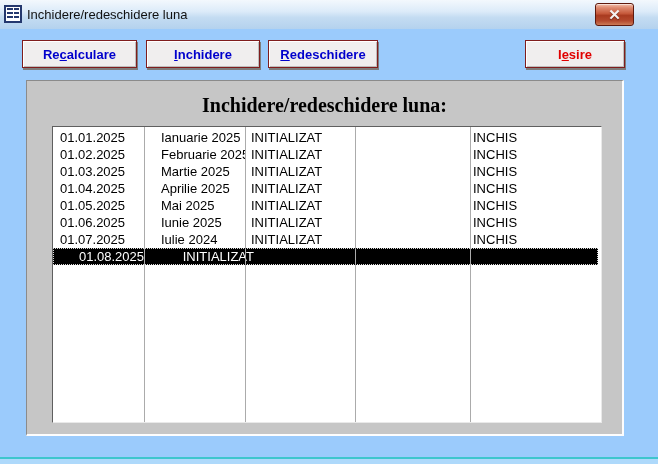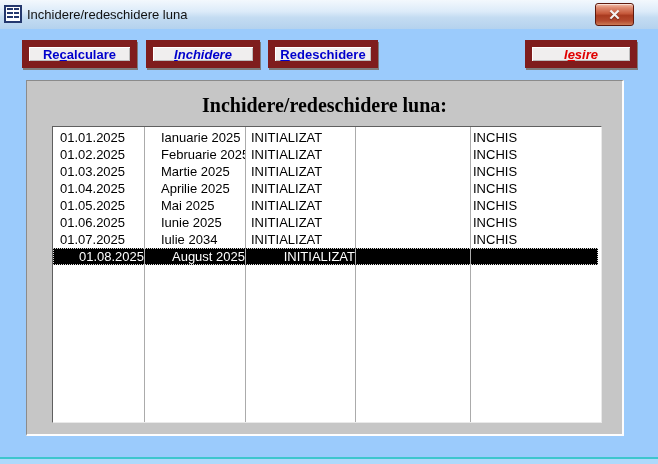--- a/index.html
+++ b/index.html
@@ -19,28 +19,28 @@
     box-shadow:inset 0 1px 0 rgba(255,255,255,.55);padding:0;cursor:pointer;}
   .close-btn .x{display:block;text-align:center;line-height:21px;font-size:15px;font-weight:bold;color:#f5f3f1;
     text-shadow:0 1px 1px rgba(60,10,0,.6);}
 
   
   .body{position:absolute;left:0;top:29px;width:658px;height:435px;background:#9bcbfc;}
   .edge-strip-teal{position:absolute;left:0;top:428px;width:658px;height:2px;background:#3ec6cd;}
   .edge-strip-light{position:absolute;left:0;top:430px;width:658px;height:5px;background:#aed9fb;}
 
   
-  .cmd{position:absolute;top:11px;height:28px;background:#f0eeee;border:7px solid #7f1d1d;
+  .cmd{position:absolute;top:11px;height:28px;background:#f0eeee;border:1px solid #7f1d1d;
     box-shadow:inset 1px 1px 0 #ffffff,inset -1px -1px 0 #bdbdbd,1px 2px 0 #7d7d7d;
     font-family:"Liberation Sans",sans-serif;font-size:13px;font-weight:bold;color:#0000cc;cursor:pointer;padding:0;}
   .cmd .ak{text-decoration:underline;}
   .btn-recalculare{left:22px;width:115px;}
-  .btn-inchidere{left:146px;width:114px;font-style:italic;}
+  .btn-inchidere{left:146px;width:114px;}
   .btn-redeschidere{left:268px;width:110px;}
-  .btn-iesire{left:525px;width:112px;color:#e00000;font-style:italic;}
+  .btn-iesire{left:525px;width:100px;color:#e00000;}
 
   
   .panel{position:absolute;left:26px;top:51px;width:598px;height:356px;box-sizing:border-box;background:#c6c6c6;
     border-top:1px solid #8b8b8b;border-left:1px solid #8b8b8b;border-right:2px solid #fdfdfd;border-bottom:2px solid #fdfdfd;}
   .panel-title{position:absolute;left:0;top:13px;width:100%;text-align:center;
     font-family:"Liberation Serif",serif;font-size:20px;font-weight:bold;color:#000;}
 
   
   .listbox{position:absolute;left:25px;top:45px;width:550px;height:297px;box-sizing:border-box;background:#ffffff;
     border-top:1px solid #5f5f5f;border-left:1px solid #5f5f5f;border-right:1px solid #e9e9e9;border-bottom:1px solid #e9e9e9;
@@ -133,28 +133,27 @@
   </div>
             <div class="row">
     <span class="c c-date">01.06.2025</span>
     <span class="c c-month">Iunie 2025</span>
     <span class="c c-status">INITIALIZAT</span>
     <span class="c c-extra"></span>
     <span class="c c-closed">INCHIS</span>
   </div>
             <div class="row">
     <span class="c c-date">01.07.2025</span>
-    <span class="c c-month">Iulie 2034</span>
+    <span class="c c-month">Iulie 2024</span>
     <span class="c c-status">INITIALIZAT</span>
     <span class="c c-extra"></span>
     <span class="c c-closed">INCHIS</span>
   </div>
             <div class="row selected">
     <span class="c c-date">01.08.2025</span>
-    <span class="c c-month">August 2025</span>
     <span class="c c-status">INITIALIZAT</span>
     <span class="c c-extra"></span>
     <span class="c c-closed"></span>
   </div>
           </div>
         <div class="vline vl-1"></div>
         <div class="vline vl-2"></div>
         <div class="vline vl-3"></div>
         <div class="vline vl-4"></div>
       </div>

